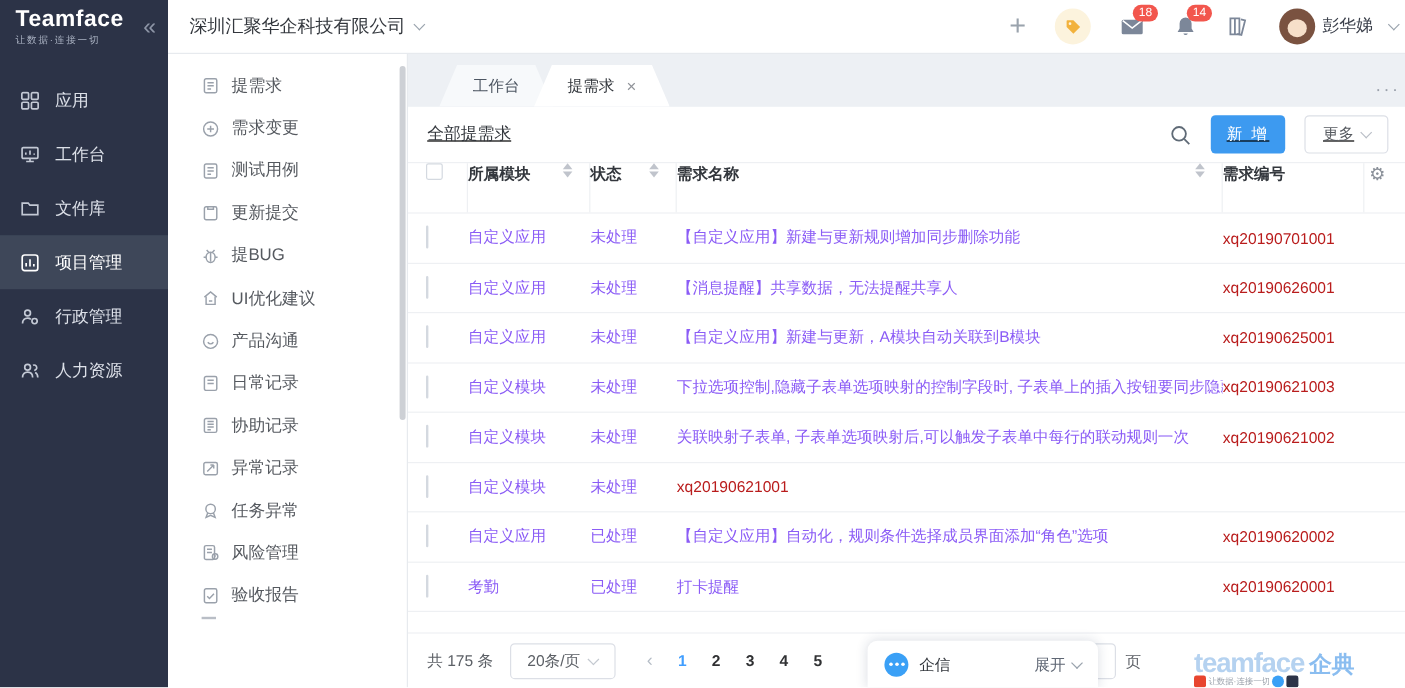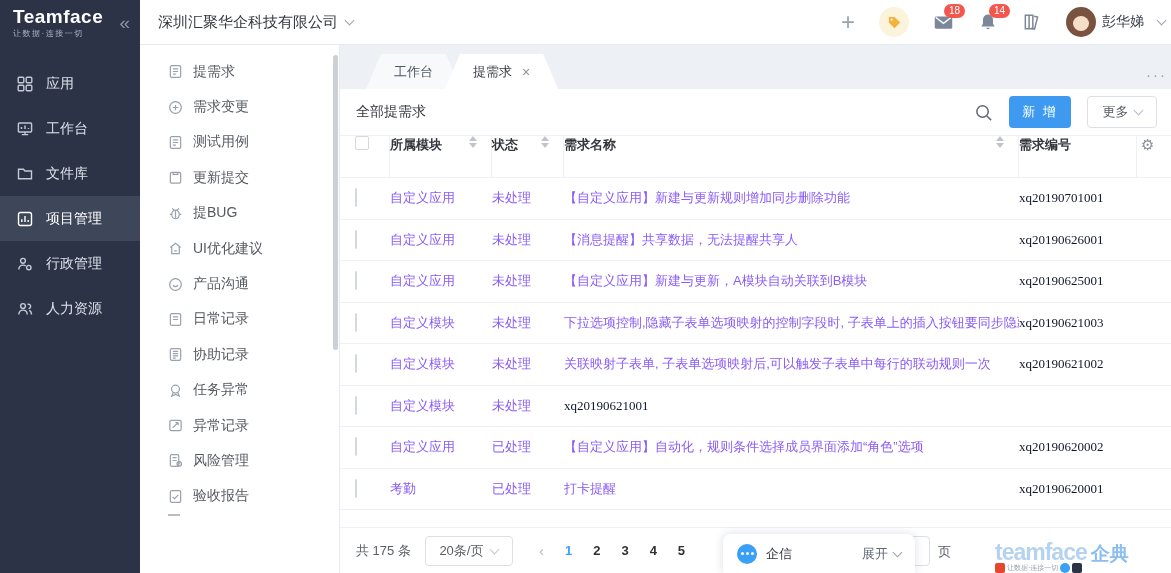--- a/index.html
+++ b/index.html
@@ -54,39 +54,39 @@
   
   .main { position:absolute; left:340px; top:45px; right:0; bottom:0; background:#fff; }
   .tabstrip { height:44px; background:#edf0f4; display:flex; align-items:flex-end; padding-left:26px; position:relative; }
   .tab { height:35px; display:flex; align-items:center; padding:0 28px; font-size:13px; color:#4d5662;
          clip-path:polygon(15px 0, calc(100% - 15px) 0, 100% 100%, 0 100%); margin-right:-16px;
          cursor:pointer; background:#f7f9fb; }
   .tab.active { background:#fff; color:#33373d; z-index:2; }
   .tab-close { margin-left:10px; color:#909399; font-size:14px; cursor:pointer; }
   .tab-overflow { position:absolute; right:4px; bottom:6px; color:#9aa1ab; font-size:15px; letter-spacing:2px; cursor:pointer; }
 
-  .toolbar { height:46px; display:flex; align-items:center; padding:0 14px 0 16px; }
+  .toolbar { height:46px; display:flex; align-items:center; padding:0 14px 0 16px;text-decoration:underline; }
   .view-title { font-size:14px; color:#33373d; }
   .tb-right { margin-left:auto; display:flex; align-items:center; gap:16px; }
   .btn-add { width:62px; height:32px; background:#3d9af0; color:#fff; font-size:13px; border:none;
              border-radius:4px; letter-spacing:2px; cursor:pointer; font-family:inherit; }
   .btn-more { width:70px; height:32px; background:#fff; border:1px solid #dcdfe6; border-radius:4px;
               font-size:13px; color:#55595f; display:flex; align-items:center; justify-content:center;
               gap:6px; cursor:pointer; font-family:inherit; }
   .btn-more .chev { margin:-3px 0 0 0; border-color:#b9bec6; }
 
   
   .table { border-top:1px solid #eef0f3; }
   .trow { display:grid; grid-template-columns:50px 102px 72px 1fr 118px 34px; align-items:center;
           height:41.5px; border-bottom:1px solid #eef0f3; }
   .trow.thead { height:42px; font-weight:bold; color:#33373d; font-size:13px; }
   .thead > div { height:100%; display:flex; }
   .thead .sep { border-right:1px solid #eef0f3; }
   .cell { font-size:13px; color:#8b5cf6; white-space:nowrap; overflow:hidden; padding-right:10px; }
-  .cell.code { color:#0f172a;font-family:Liberation Serif, serif; }
+  .cell.code { color:#b91c1c; }
   .cb { width:14px; height:14px; border:1px solid #d4d9e0; border-radius:2px; background:#fff;
         margin-left:15px; cursor:pointer; flex:none; }
   .sort { display:inline-flex; flex-direction:column; gap:2px; margin-left:auto; margin-right:14px; cursor:pointer; }
   .sort i { width:0; height:0; border-left:4px solid transparent; border-right:4px solid transparent; }
   .sort .up { border-bottom:5px solid #c0c4cc; }
   .sort .dn { border-top:5px solid #c0c4cc; }
   .gear { font-size:15px; color:#8a9099; cursor:pointer; margin-left:4px; }
 
   
   .pfooter { position:absolute; left:0; right:0; bottom:0; height:46px; background:#fff;
@@ -248,31 +248,31 @@
         </li>
       <li class="submenu-item">
           <svg width="15" height="15" viewBox="0 0 16 16" fill="none" stroke="currentColor" stroke-width="1.3">
             <rect x="2.5" y="1.8" width="11" height="12.4" rx="1.5"></rect>
             <path d="M5.2 4.6h5.6M5.2 7h5.6M5.2 9.4h5.6M5.2 11.8h3"></path>
           </svg>
           <span>协助记录</span>
         </li>
       <li class="submenu-item">
           <svg width="15" height="15" viewBox="0 0 16 16" fill="none" stroke="currentColor" stroke-width="1.3">
+            <rect x="2" y="2.5" width="12" height="11" rx="1.5"></rect>
+            <path d="M5 10.5L10.8 4.8M10.8 4.8v3M10.8 4.8h-3"></path>
+          </svg>
+          <span>异常记录</span>
+        </li>
+      <li class="submenu-item">
+          <svg width="15" height="15" viewBox="0 0 16 16" fill="none" stroke="currentColor" stroke-width="1.3">
             <circle cx="8" cy="6.5" r="4.2"></circle>
             <path d="M5.5 10l-1.5 4 4-1.8 4 1.8-1.5-4"></path>
           </svg>
           <span>任务异常</span>
-        </li>
-      <li class="submenu-item">
-          <svg width="15" height="15" viewBox="0 0 16 16" fill="none" stroke="currentColor" stroke-width="1.3">
-            <rect x="2" y="2.5" width="12" height="11" rx="1.5"></rect>
-            <path d="M5 10.5L10.8 4.8M10.8 4.8v3M10.8 4.8h-3"></path>
-          </svg>
-          <span>异常记录</span>
         </li>
       <li class="submenu-item">
           <svg width="15" height="15" viewBox="0 0 16 16" fill="none" stroke="currentColor" stroke-width="1.3">
             <rect x="2.5" y="1.8" width="9" height="12.4" rx="1.5"></rect>
             <path d="M4.8 5h4.4M4.8 8h4.4"></path>
             <circle cx="12" cy="11.5" r="2.4"></circle>
             <path d="M12 10.3v1.4"></path>
           </svg>
           <span>风险管理</span>
         </li>

